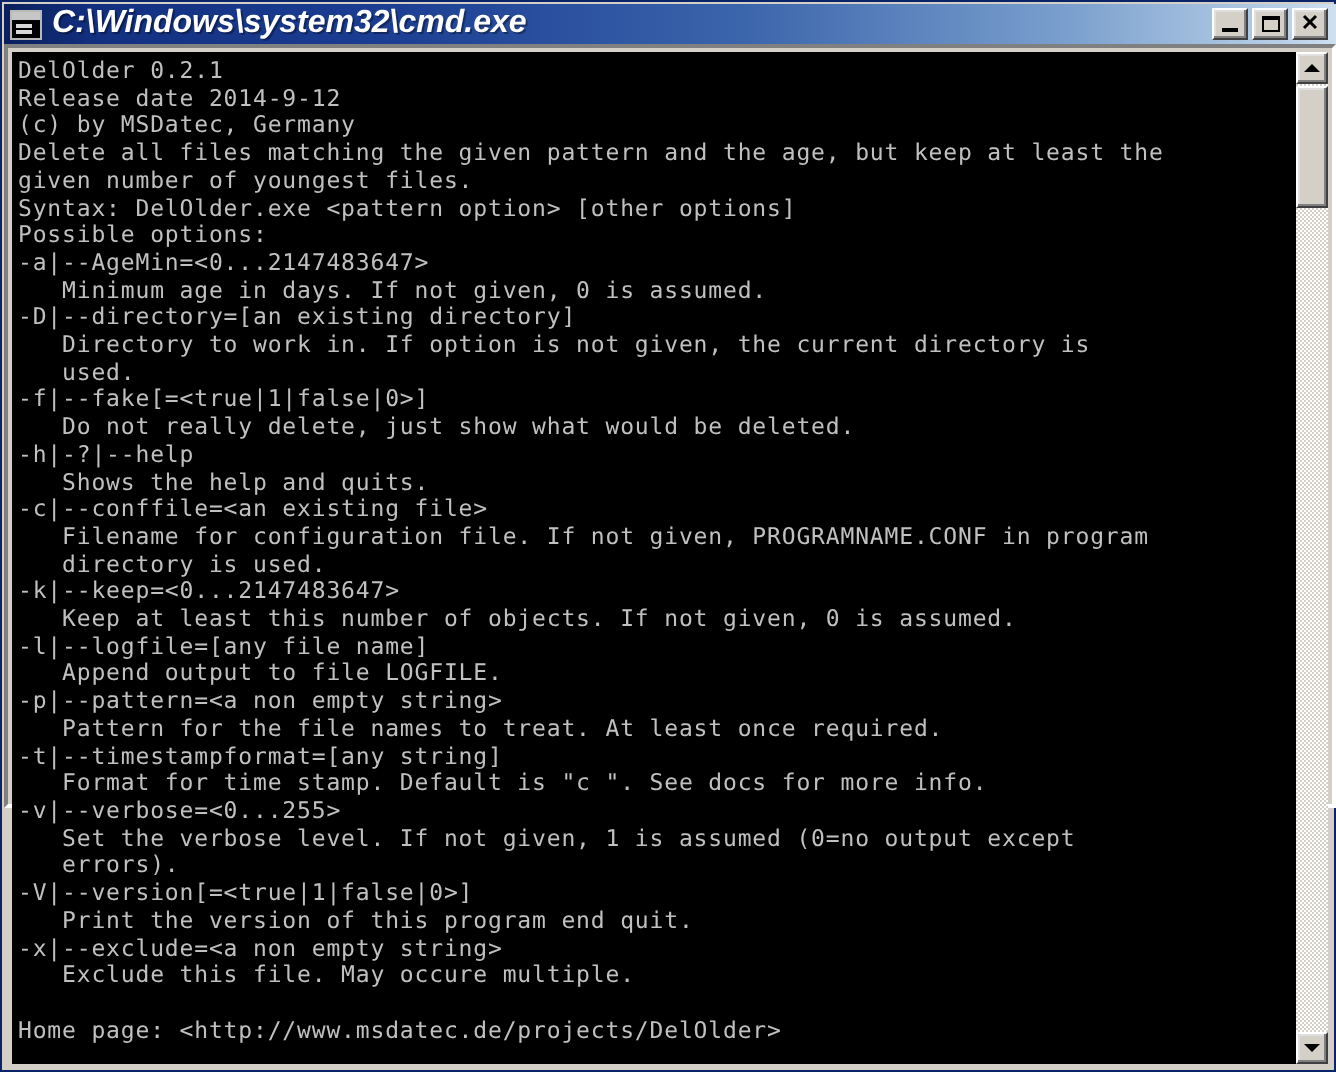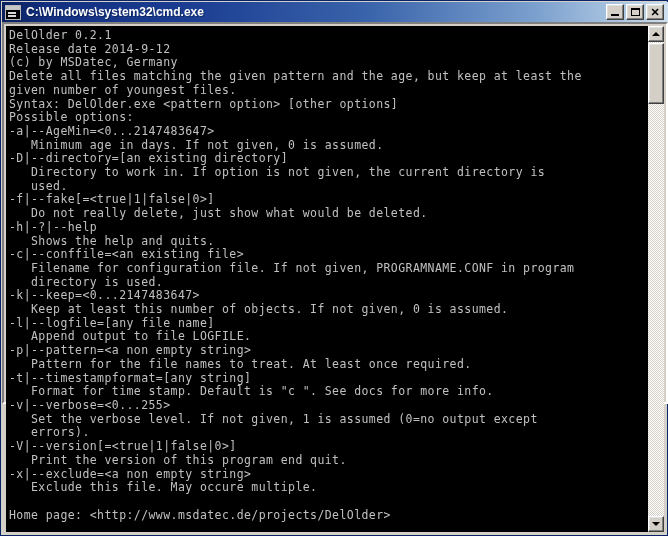--- a/index.html
+++ b/index.html
@@ -69,27 +69,28 @@
     position: absolute;
     left: 2px; top: 6px;
     width: 8px; height: 2px;
     background: #d8d8d8;
     box-shadow: 0 3px 0 0 #d8d8d8;
   }
   .title-text {
     flex: 1 1 auto;
     color: #ffffff;
     font-family: "Liberation Sans", sans-serif;
-    font-size: 12px;
+    font-size: 16px;
     font-weight: bold;
     line-height: 20px;
     white-space: nowrap;
     overflow: hidden;
     letter-spacing: 0px;
     text-shadow: 1px 1px 0 rgba(0,0,0,0.35);
+    font-style: italic;
   }
   .title-buttons {
     flex: 0 0 auto;
     display: flex;
     gap: 2px;
     align-items: center;
     padding-right: 2px;
   }
   .tbtn {
     width: 18px;

